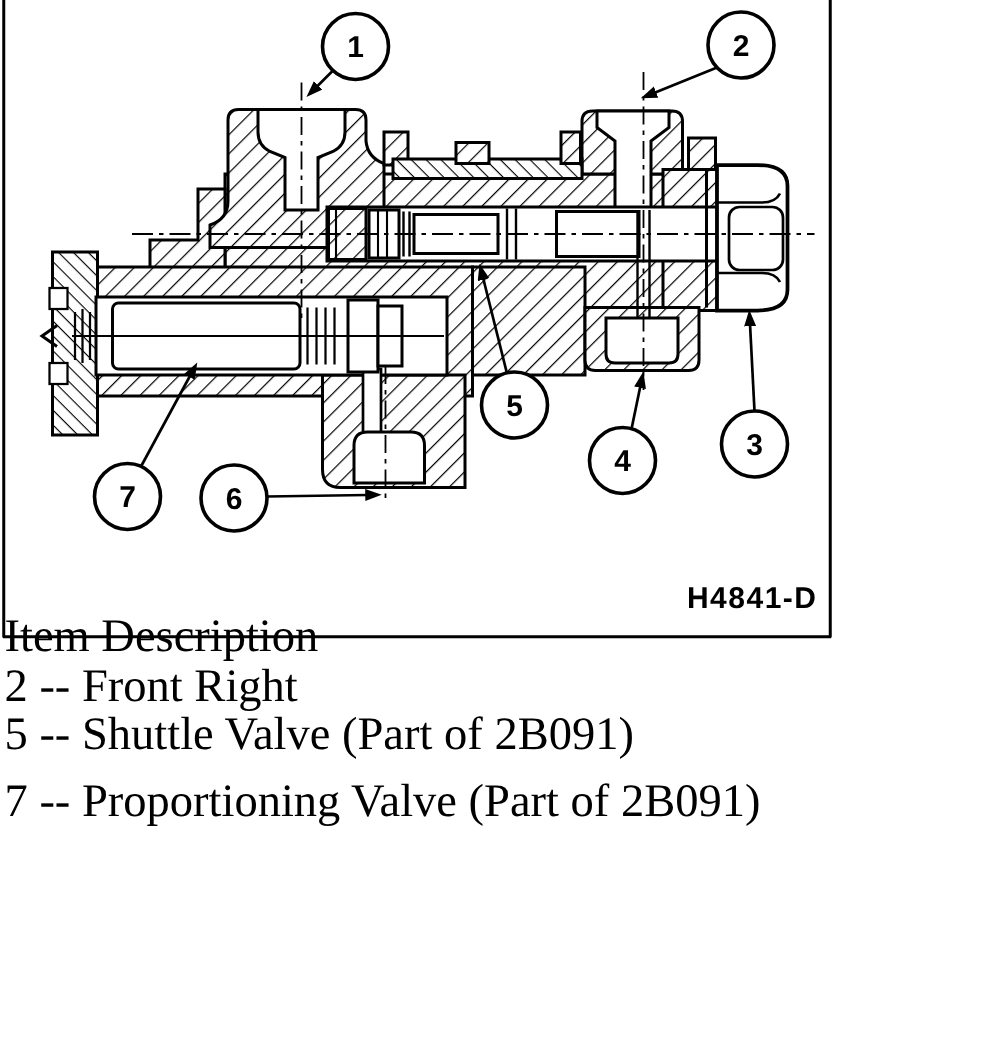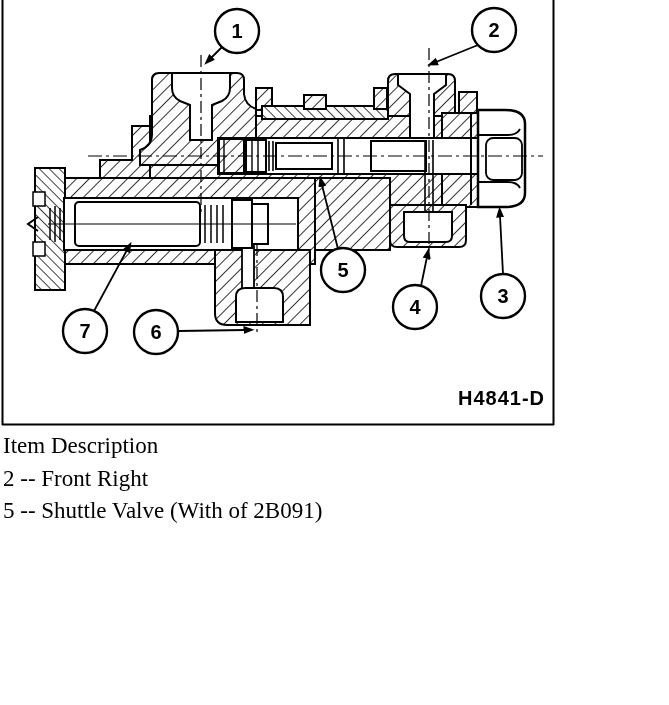--- a/index.html
+++ b/index.html
@@ -1,20 +1,20 @@
 <!DOCTYPE html>
 <html><head>
 <meta charset="utf-8">
 <style>
   html,body{margin:0;padding:0;background:#fff;}
   #page{position:relative;width:669px;height:705px;background:#fff;overflow:hidden;
         font-family:"Liberation Serif",serif;color:#000;}
   #diagram-svg{position:absolute;top:0;left:0;}
-  #legend{position:absolute;top:430px;left:3px;right:0;
-          font-size:23px;line-height:32.5px;white-space:nowrap;}
+  #legend{position:absolute;top:408px;left:3px;right:0;
+          font-size:31px;line-height:32.5px;white-space:nowrap;}
   .legend-line{height:32.5px;}
   .legend-line.gap-before{margin-top:12px;}
   .callout-num{font-family:"Liberation Sans",sans-serif;font-weight:bold;font-size:20px;}
   .figid{font-family:"Liberation Sans",sans-serif;font-weight:bold;font-size:20px;letter-spacing:1px;}
 </style>
 </head>
 <body>
 
 <div id="page">
 
@@ -165,16 +165,17 @@
         <text class="callout-num" x="85" y="338">7</text>
       </g>
     </g>
 
     <text class="figid" x="545" y="405" text-anchor="end">H4841-D</text>
   </svg>
 
   <div id="legend">
     <div class="legend-line">Item Description</div>
     <div class="legend-line"><span>2</span> <span>--</span> <span>Front Right</span></div>
-    <div class="legend-line"><span>5</span> <span>--</span> <span>Shuttle Valve (With of 2B091)</span></div>
+    <div class="legend-line"><span>5</span> <span>--</span> <span>Shuttle Valve (Part of 2B091)</span></div>
+    <div class="legend-line gap-before"><span>7</span> <span>--</span> <span>Proportioning Valve (Part of 2B091)</span></div>
   </div>
 
 </div>
 
 </body></html>

